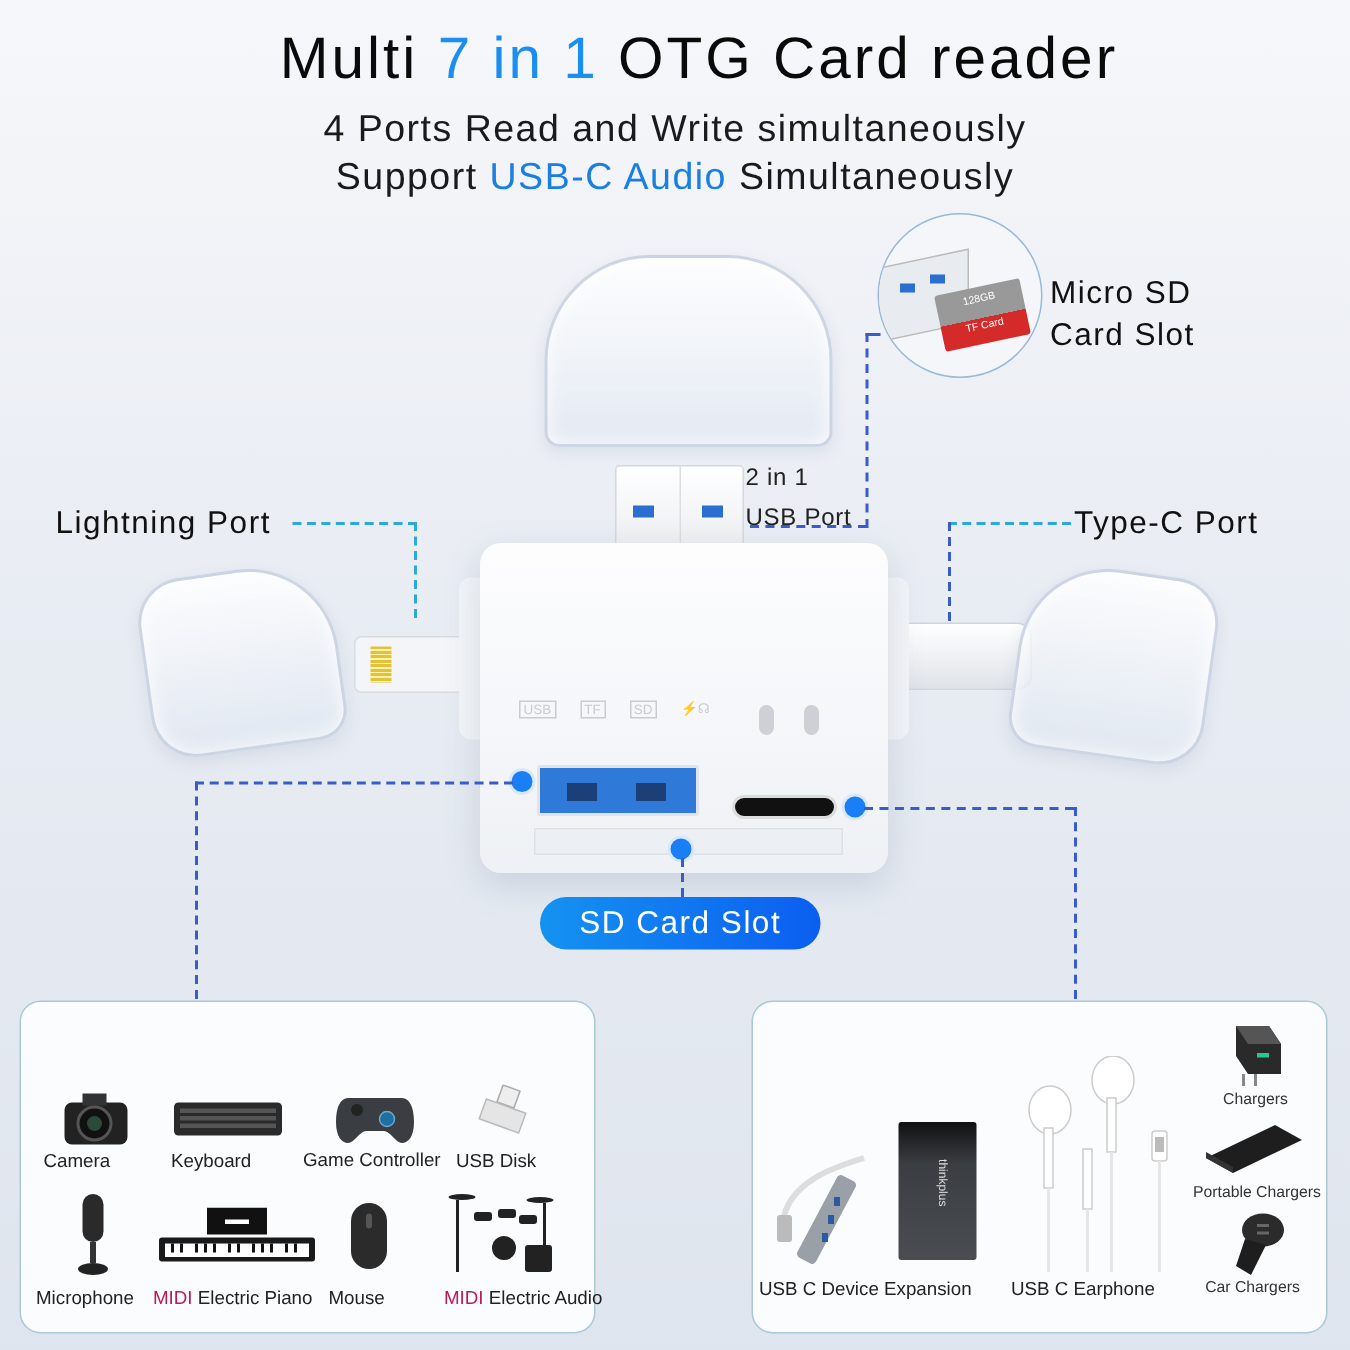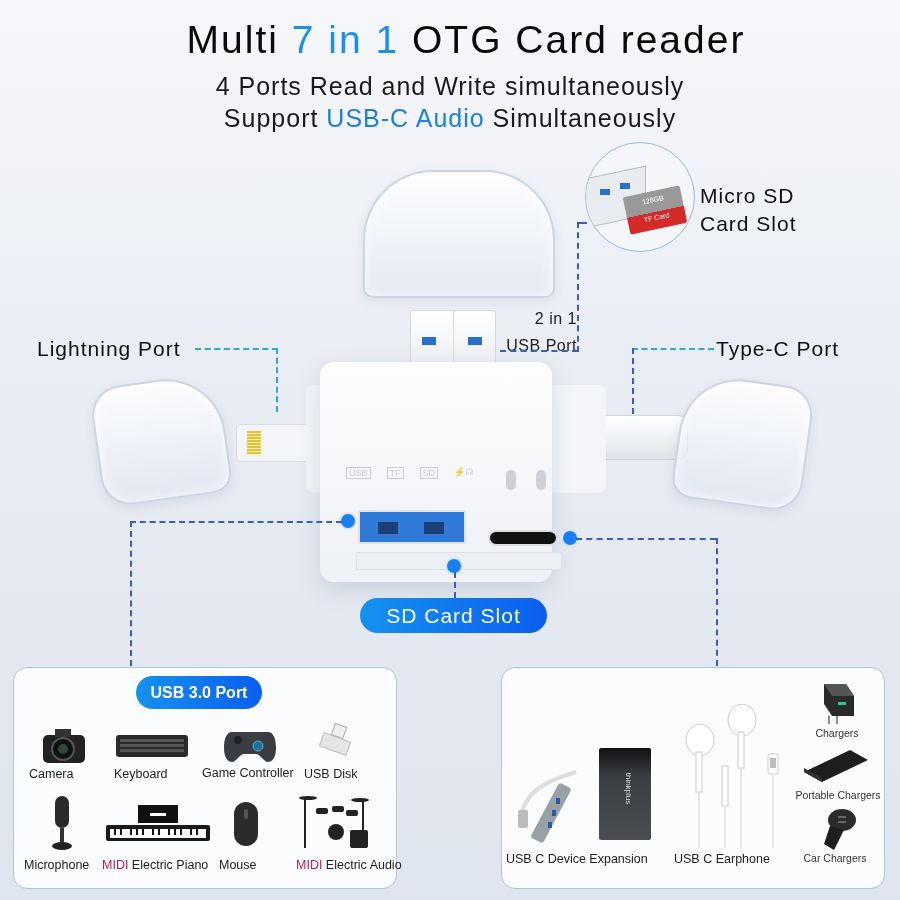--- a/index.html
+++ b/index.html
@@ -52,42 +52,42 @@
   <div>Card Slot</div>
 </div>
 <div class="abs dash-v" style="left:577px;top:222px;height:130px"></div>
 <div class="abs dash-h" style="left:577px;top:222px;width:10px"></div>
 
 <div class="abs" style="left:410px;top:310px;width:86px;height:64px;background:linear-gradient(180deg,#fff,#e9ecf0);border:1px solid #d5d9df;border-radius:3px">
   <div class="abs" style="left:11px;top:26px;width:14px;height:8px;background:#2a6fd0"></div>
   <div class="abs" style="left:57px;top:26px;width:14px;height:8px;background:#2a6fd0"></div>
   <div class="abs" style="left:42px;top:0;width:1px;height:64px;background:#ddd"></div>
 </div>
-<div class="abs small-lbl" style="left:497px;top:305px;text-align:right;width:80px">
+<div class="abs small-lbl" style="left:497px;top:305px;text-align:left;width:80px">
   <div>2 in 1</div>
   <div>USB Port</div>
 </div>
 <div class="abs dash-h" style="left:500px;top:350px;width:78px"></div>
 
 <div class="abs lbl" style="left:37px;top:337px">Lightning Port</div>
 <div class="abs dash-h dash-c" style="left:195px;top:348px;width:83px"></div>
 <div class="abs dash-v dash-c" style="left:276px;top:348px;height:64px"></div>
 <div class="abs cap" style="left:96px;top:380px;width:130px;height:120px;border-radius:30px 60px 20px 30px;transform:rotate(-8deg)"></div>
 <div class="abs" style="left:236px;top:424px;width:80px;height:38px;background:#f3f5f8;border:1px solid #d8dce2;border-radius:5px">
   <div class="abs" style="left:10px;top:6px;width:14px;height:24px;background:repeating-linear-gradient(180deg,#e3c23a 0 2px,#fff3b0 2px 3px)"></div>
 </div>
 
 <div class="abs lbl" style="left:716px;top:337px">Type-C Port</div>
 <div class="abs dash-h dash-c" style="left:632px;top:348px;width:82px"></div>
 <div class="abs dash-v" style="left:632px;top:348px;height:66px"></div>
 <div class="abs" style="left:590px;top:415px;width:98px;height:45px;background:linear-gradient(180deg,#fff,#dfe3e9);border:1px solid #d0d5dc;border-radius:10px"></div>
 <div class="abs cap" style="left:678px;top:380px;width:130px;height:125px;border-radius:60px 30px 30px 20px;transform:rotate(8deg)"></div>
 
 <div class="abs" style="left:306px;top:385px;width:300px;height:108px;background:#f3f5f8;border-radius:8px"></div>
-<div class="abs device" style="left:320px;top:362px;width:232px;height:220px">
+<div class="abs device" style="left:320px;top:362px;width:272px;height:220px">
   <div class="abs" style="left:26px;top:105px;font-size:9px;color:#c8ccd2;display:flex;gap:16px">
     <span style="border:1px solid #c8ccd2;padding:0 2px">USB</span>
     <span style="border:1px solid #c8ccd2;padding:0 2px">TF</span>
     <span style="border:1px solid #c8ccd2;padding:0 2px">SD</span>
     <span>⚡☊</span>
   </div>
   <div class="abs" style="left:186px;top:108px;width:10px;height:20px;border-radius:5px;background:#cdd0d5"></div>
   <div class="abs" style="left:216px;top:108px;width:10px;height:20px;border-radius:5px;background:#cdd0d5"></div>
   <div class="abs" style="left:38px;top:148px;width:108px;height:34px;background:#2f7ad8;border:2px solid #e0e4ea;border-radius:2px">
     <div class="abs" style="left:18px;top:10px;width:20px;height:12px;background:#1c3f78"></div>
@@ -103,21 +103,20 @@
 
 <div class="abs dot" style="left:563px;top:531px"></div>
 <div class="abs dash-h" style="left:576px;top:538px;width:140px"></div>
 <div class="abs dash-v" style="left:716px;top:538px;height:128px"></div>
 
 <div class="abs dot" style="left:447px;top:559px"></div>
 <div class="abs dash-v" style="left:454px;top:572px;height:26px"></div>
 <div class="abs pill" style="left:360px;top:598px;width:187px;height:35px;line-height:35px;font-size:21px;letter-spacing:1px">SD Card Slot</div>
 
 <div class="abs panel" style="left:13px;top:667px;width:384px;height:222px">
-  <div class="abs pill" style="left:122px;top:8px;width:126px;height:33px;line-height:33px;font-size:16px;font-weight:bold">USB 3.0 Port</div>
 
   <div class="abs icon-box" style="left:25px;top:55px;width:50px;height:44px">
     <svg width="46" height="40" viewBox="0 0 46 40">
         <rect x="2" y="10" width="42" height="28" rx="5" fill="#222"></rect>
         <rect x="14" y="4" width="16" height="8" fill="#333"></rect>
         <circle cx="22" cy="24" r="11" fill="#111" stroke="#555" stroke-width="2"></circle>
         <circle cx="22" cy="24" r="5" fill="#2c4a3a"></circle>
       </svg>
   </div>
   <div class="abs item-lbl" style="left:15px;top:99px;width:72px">Camera</div>

